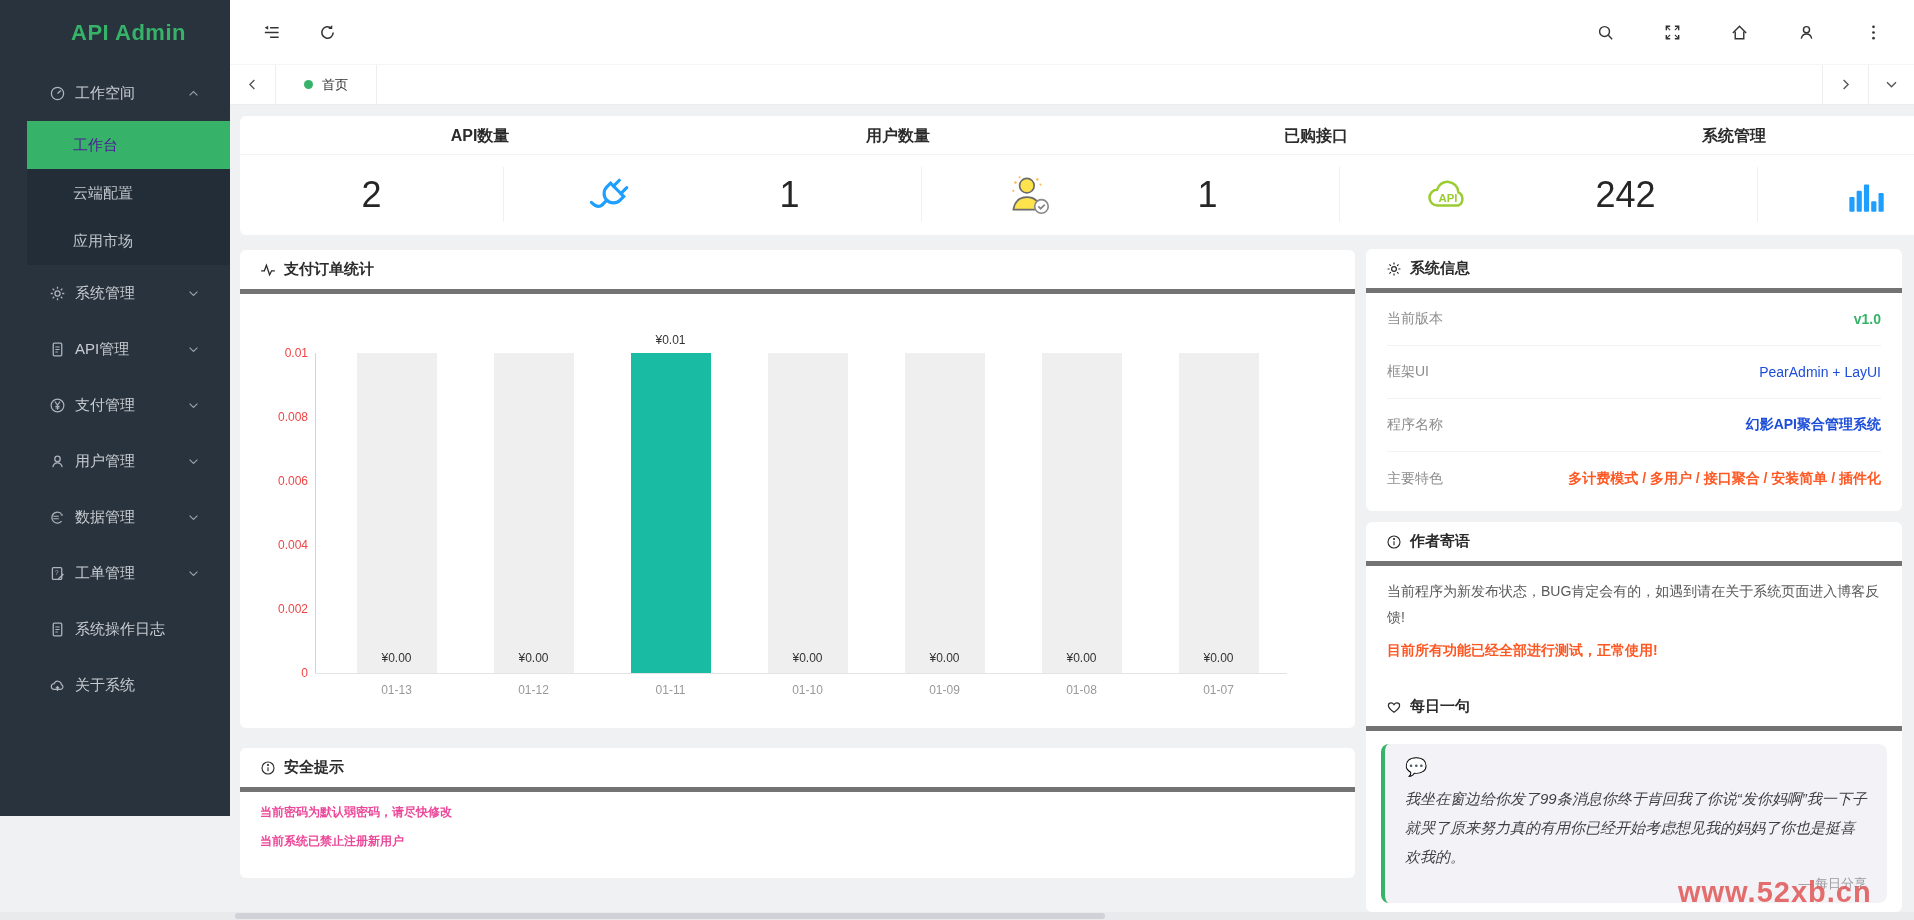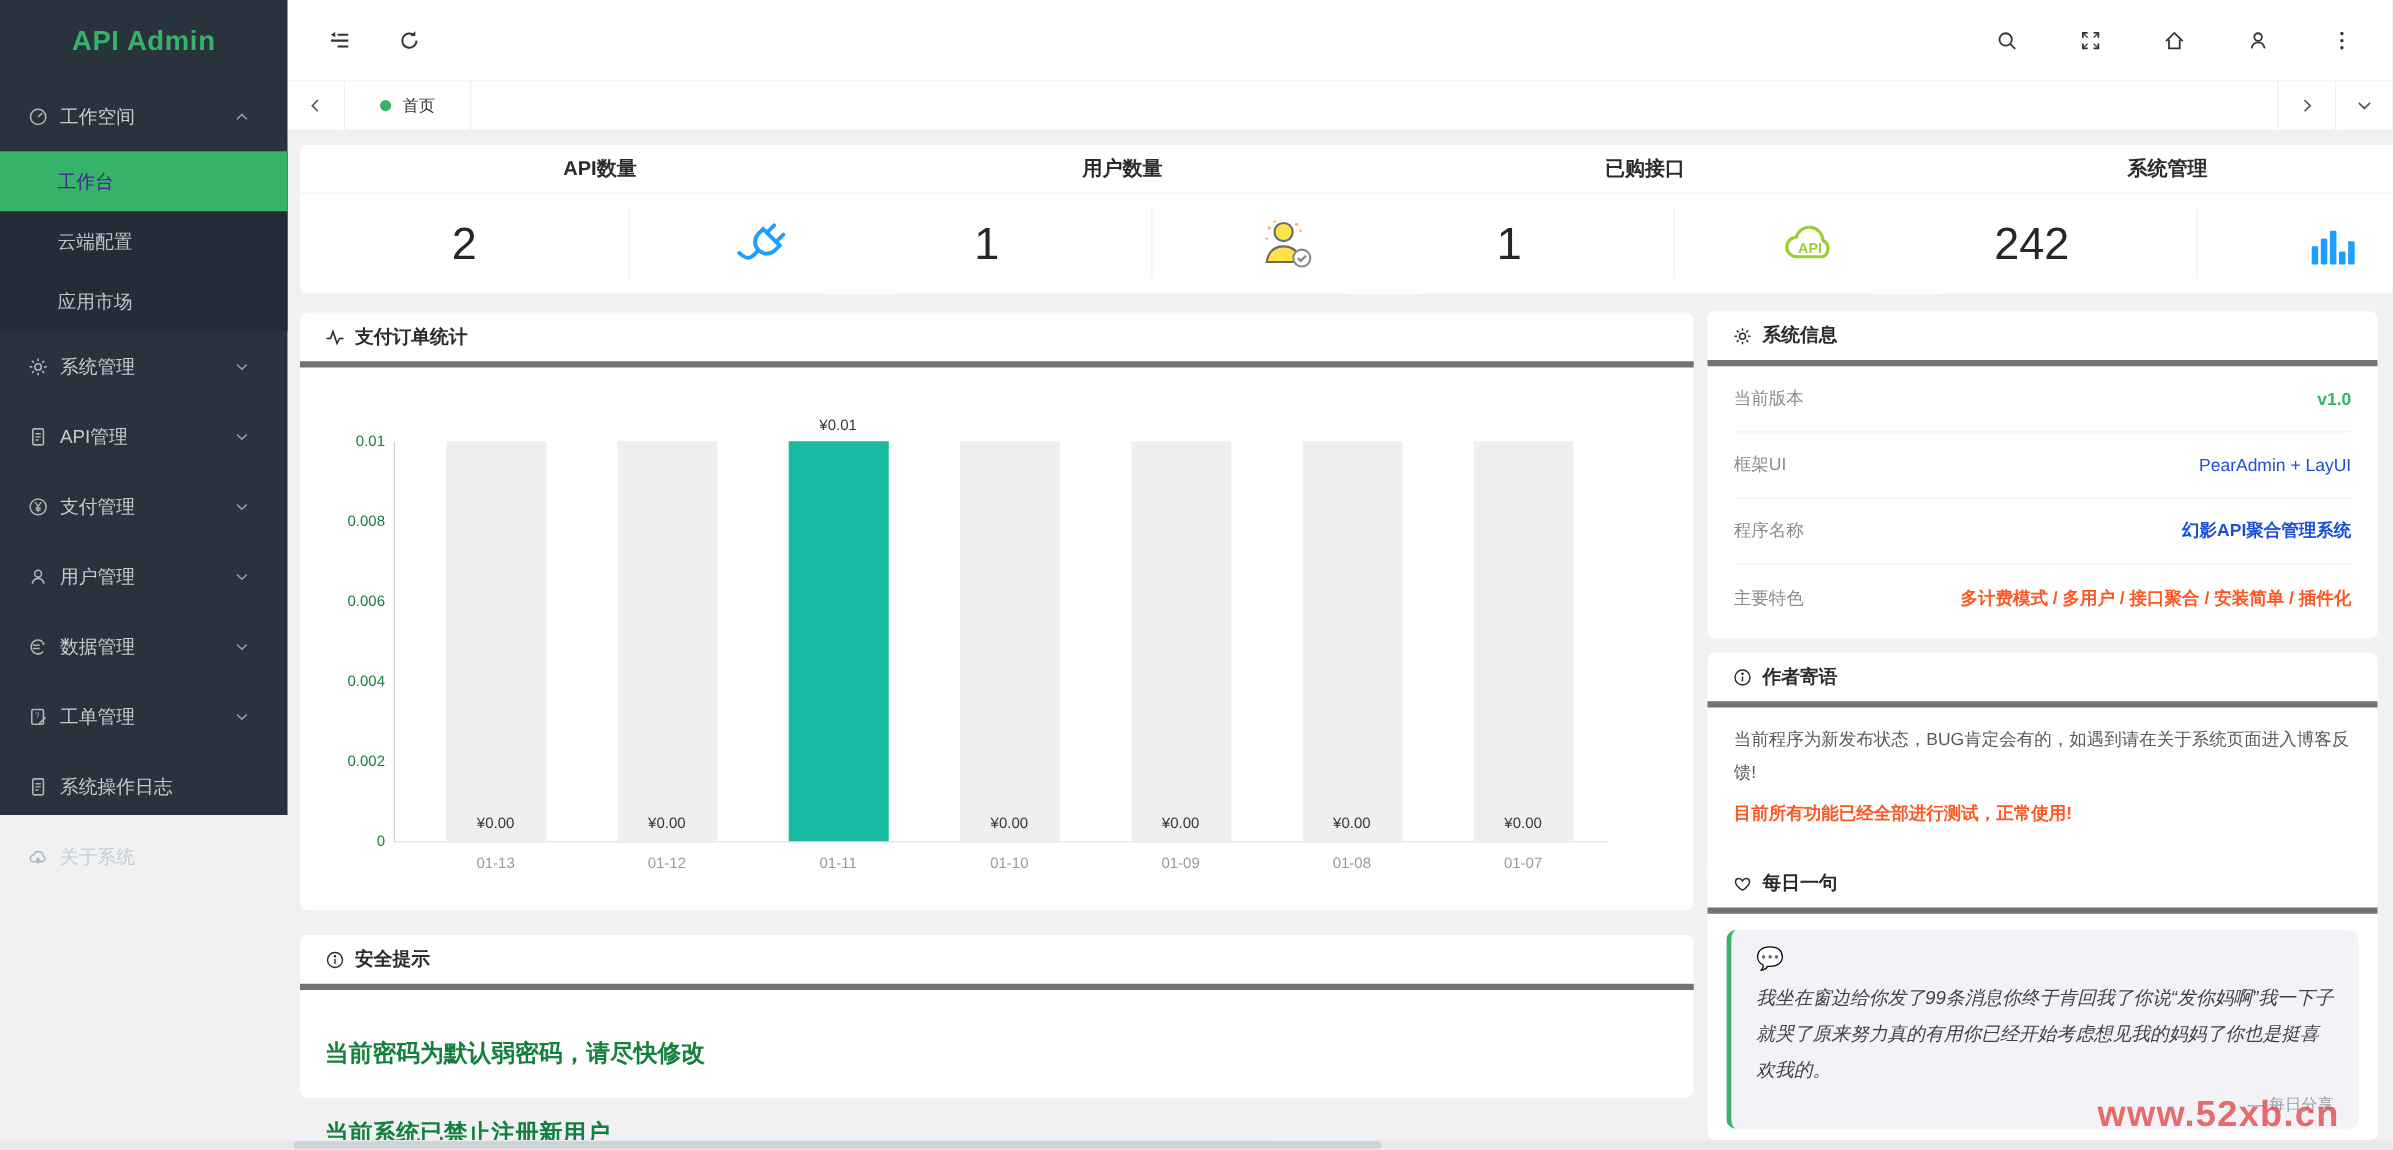--- a/index.html
+++ b/index.html
@@ -8,21 +8,21 @@
     position: relative;
     font-family: "Liberation Sans", "DejaVu Sans", sans-serif;
     background: #eff1f3;
     overflow: hidden;
     color: #333;
   }
   .icon { display:inline-flex; align-items:center; justify-content:center; }
   .icon svg { width:100%; height:100%; display:block; }
 
   
-  .sidebar { position:absolute; left:0; top:0; width:230px; height:652px; background:#28333E; z-index:5; }
+  .sidebar { position:absolute; left:0; top:0; width:230px; height:816px; background:#28333E; z-index:5;padding-left:27px; }
   .logo { height:65px; line-height:65px; text-align:center; color:#36B368; font-size:22px; font-weight:bold; letter-spacing:.5px; }
   .menu-item { height:56px; display:flex; align-items:center; padding:0 30px 0 22px; color:#C8CCD0; font-size:15px; cursor:pointer; }
   .menu-item .mi-icon { width:17px; height:17px; margin-right:9px; color:#AEB4BA; flex:0 0 auto; }
   .menu-item .chev { width:13px; height:13px; margin-left:auto; color:#9aa1a8; }
   .submenu { background:#222D38; }
   .submenu .menu-item { height:48px; padding-left:46px; color:#BFC4C9; }
   .submenu .menu-item.active { background:#36B368; color:#4c1d95; }
 
   
   .topbar { position:absolute; left:230px; top:0; width:1684px; height:65px; background:#fff; border-bottom:1px solid #f5f5f5; display:flex; align-items:center; padding:0 24px; }
@@ -50,31 +50,31 @@
   .stat-card .card-title { height:39px; line-height:39px; text-align:center; font-size:16px; font-weight:bold; color:#2b2b2b; border-bottom:1px solid #f3f3f3; }
   .stat-card .card-body { position:relative; height:79px; }
   .stat-card .num { position:absolute; left:0; top:0; width:263px; height:79px; display:flex; align-items:center; justify-content:center; font-size:36px; color:#262626; }
   .stat-card .vdiv { position:absolute; left:263px; top:12px; bottom:12px; width:1px; background:#f0f0f0; }
   .stat-card .icon-wrap { position:absolute; left:264px; right:0; top:0; height:79px; display:flex; align-items:center; justify-content:center; }
   .stat-card .icon-wrap .icon { width:50px; height:50px; }
 
   
   .chart-panel { left:240px; top:250px; width:1115px; height:478px; }
   .chart-body { position:relative; height:433px; }
-  .y-tick { position:absolute; width:68px; text-align:right; font-size:12px; color:#15803d; }
+  .y-tick { position:absolute; width:68px; text-align:right; font-size:12px; color:#ef4444; }
   .y-axis { position:absolute; left:75px; width:1px; background:#d4d4d4; }
   .x-axis { position:absolute; height:1px; background:#e4e4e4; }
   .bar-bg { position:absolute; background:#efefef; }
   .bar-fill { position:absolute; }
   .bar-label { position:absolute; width:110px; text-align:center; font-size:12px; color:#333; }
   .x-label { position:absolute; width:137px; text-align:center; font-size:12px; color:#999; }
 
   
   .security-panel { left:240px; top:748px; width:1115px; height:130px; }
-  .sec-line { margin:38px 20px 0; font-size:19px; font-weight:bold; color:#15803d; }
+  .sec-line { margin:12px 20px 0; font-size:12px; font-weight:bold; color:#ec4899; }
 
   
   .sys-panel { left:1366px; top:249px; width:536px; height:262px; }
   .info-row { height:53px; margin:0 21px; display:flex; align-items:center; justify-content:space-between; border-bottom:1px solid #f2f2f2; }
   .info-row:last-child { border-bottom:none; }
   .info-label { font-size:14px; color:#8c8c8c; }
   .info-value { font-size:14px; color:#1d4ed8; }
 
   .author-panel { left:1366px; top:522px; width:536px; height:190px; }
   .author-text { margin:12px 21px 0; font-size:14px; color:#595959; line-height:26px; }

